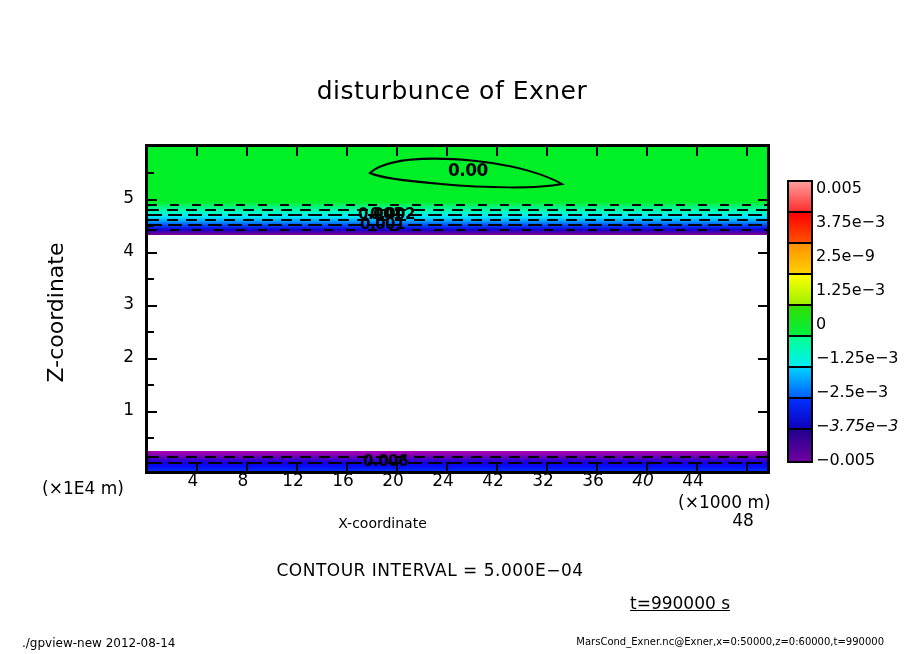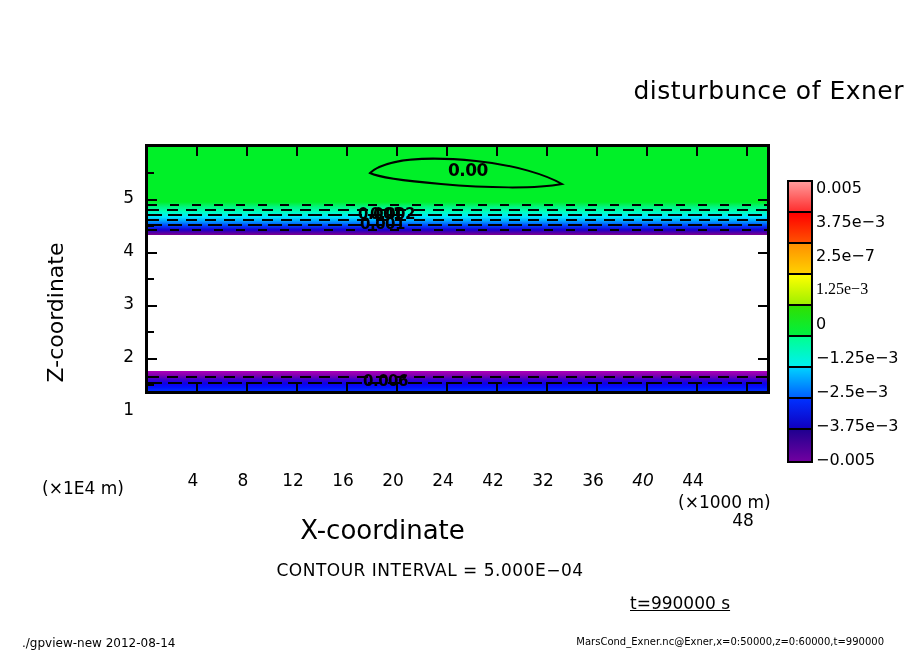--- a/index.html
+++ b/index.html
@@ -13,30 +13,30 @@
     position: relative;
     font-family: "DejaVu Sans", sans-serif;
     color: #000000;
     overflow: hidden;
   }
   .abs { position: absolute; }
 
   
   #plot-title {
     left: 0; top: 76px; width: 904px;
-    text-align: right;
+    text-align: center;
     font-size: 25px;
     letter-spacing: 0.5px;
     color: #000;
   }
 
   
   #plot-frame {
     left: 145px; top: 144px;
-    width: 625px; height: 250px;
+    width: 625px; height: 330px;
     border: 3px solid #000000;
     box-sizing: border-box;
     background: #ffffff;
     overflow: hidden;
   }
   
   .region-green {
     left: 0; top: 0; width: 100%; height: 59px;
     background: #00f028;
   }
@@ -131,21 +131,21 @@
     font-size: 17px;
     text-align: right;
     width: 30px;
     left: 104px;
   }
 
   
   #x-axis-title {
     left: 0; top: 515px; width: 765px;
     text-align: center;
-    font-size: 26px;
+    font-size: 14px;
   }
   #y-axis-title {
     left: -60px; top: 300px;
     width: 230px;
     text-align: center;
     font-size: 22px;
     transform: rotate(-90deg);
     transform-origin: center center;
   }
   #x-unit-label {
@@ -314,25 +314,25 @@
   <div class="cb-band" style="background:linear-gradient(to bottom,#ffff00,#a0f000);"></div>
   <div class="cb-band" style="background:linear-gradient(to bottom,#30e000,#00f040);"></div>
   <div class="cb-band" style="background:linear-gradient(to bottom,#00ff90,#00f0f0);"></div>
   <div class="cb-band" style="background:linear-gradient(to bottom,#00d0ff,#0060ff);"></div>
   <div class="cb-band" style="background:linear-gradient(to bottom,#0030ff,#1000c0);"></div>
   <div class="cb-band" style="background:linear-gradient(to bottom,#200090,#7000a0);"></div>
 </div>
 
 <div class="abs cb-label" style="top:178px;">0.005</div>
 <div class="abs cb-label" style="top:212px;">3.75e−3</div>
-<div class="abs cb-label" style="top:246px;">2.5e−7</div>
-<div class="abs cb-label" style="top:280px;font-family:Liberation Serif, serif;">1.25e−3</div>
+<div class="abs cb-label" style="top:246px;">2.5e−9</div>
+<div class="abs cb-label" style="top:280px;">1.25e−3</div>
 <div class="abs cb-label" style="top:314px;">0</div>
 <div class="abs cb-label" style="top:348px;">−1.25e−3</div>
 <div class="abs cb-label" style="top:382px;">−2.5e−3</div>
-<div class="abs cb-label" style="top:416px;">−3.75e−3</div>
+<div class="abs cb-label" style="top:416px;font-style:italic;">−3.75e−3</div>
 <div class="abs cb-label" style="top:450px;">−0.005</div>
 
 <div class="abs" id="contour-interval">CONTOUR INTERVAL = 5.000E−04</div>
 <div class="abs" id="time-label">t=990000 s</div>
 
 <div class="abs" id="footer-left">./gpview-new  2012-08-14</div>
 <div class="abs" id="footer-right">MarsCond_Exner.nc@Exner,x=0:50000,z=0:60000,t=990000</div>
 
 </body></html>

